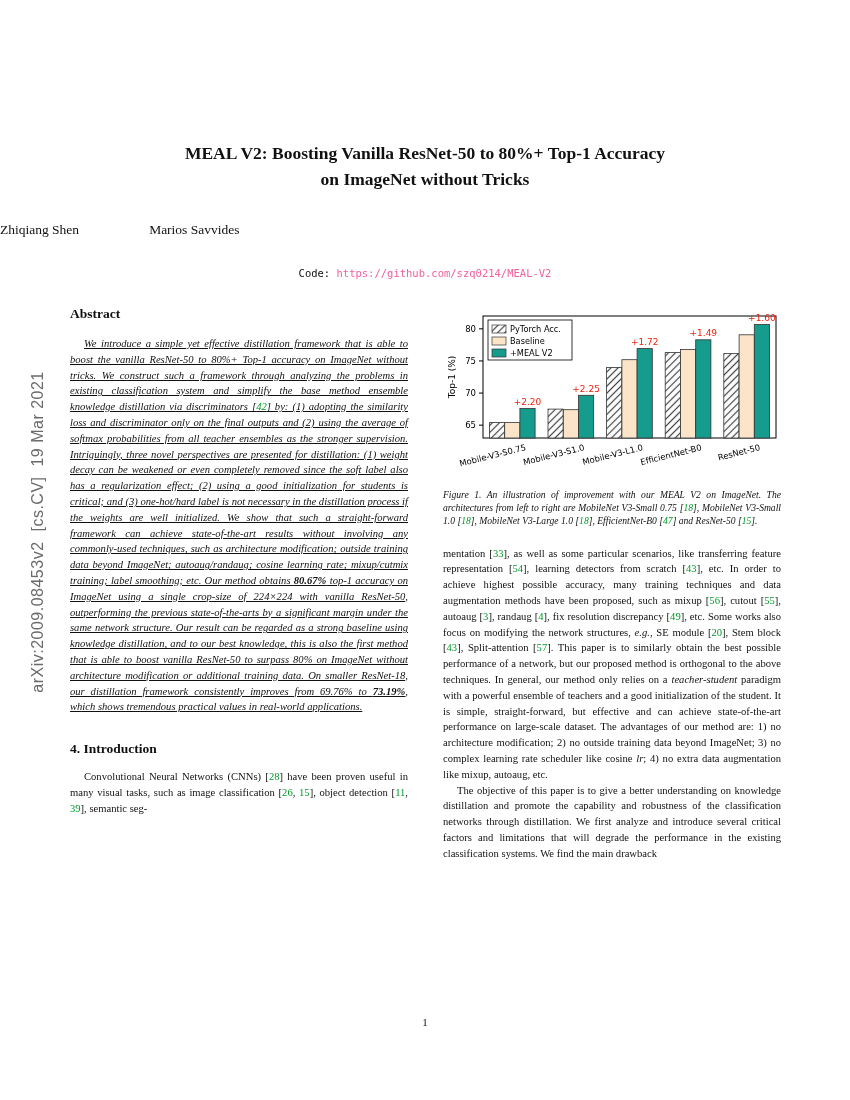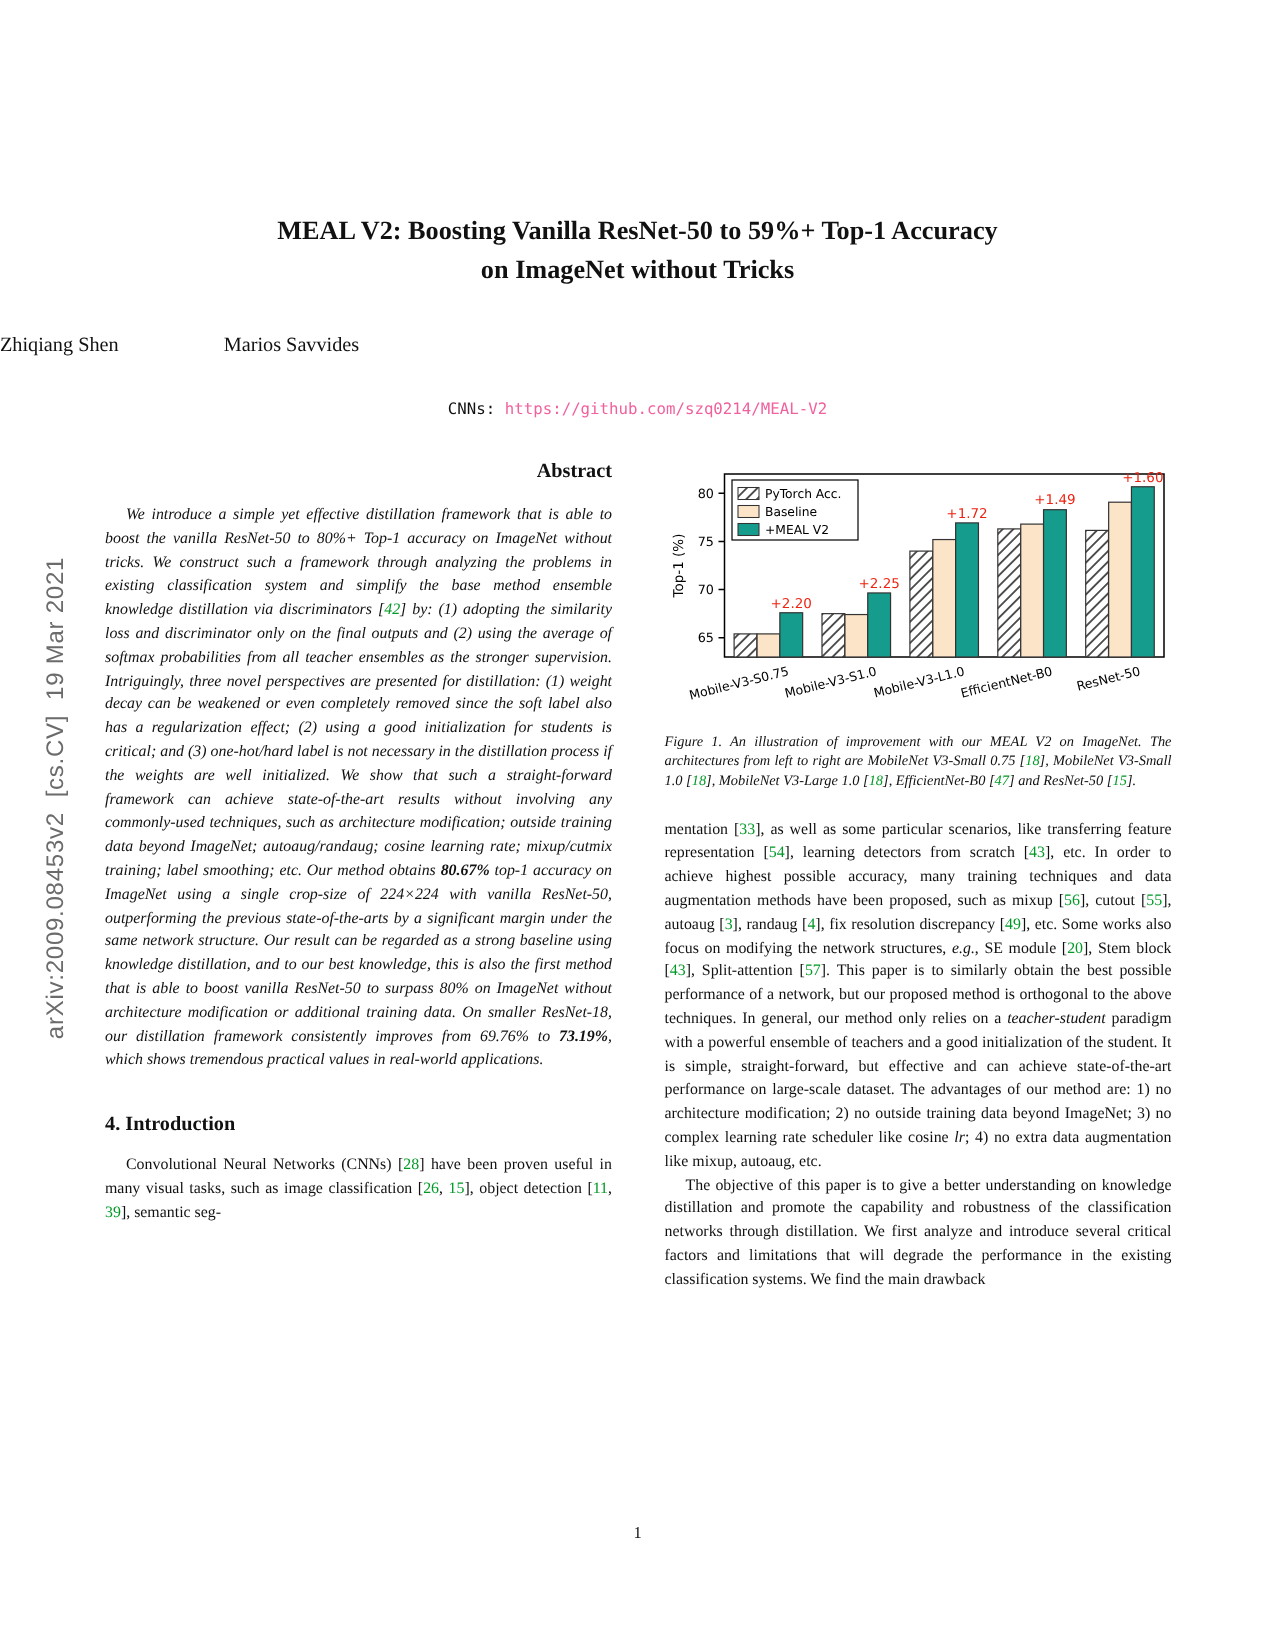--- a/index.html
+++ b/index.html
@@ -17,50 +17,50 @@
   .title-block{position:absolute;top:140px;left:0;width:100%;text-align:center;}
   .title{margin:0;font-size:17.5px;line-height:26px;font-weight:bold;}
   .authors{position:absolute;top:222px;left:0;width:100%;display:flex;justify-content:flex-start;gap:70px;font-size:13.5px;}
   .affiliation{position:absolute;top:247px;left:0;width:100%;text-align:center;font-size:13.5px;}
   .code-line{position:absolute;top:267px;left:0;width:100%;text-align:center;
     font-family:"DejaVu Sans Mono", monospace;font-size:10.5px;}
   .code-url{color:var(--link,#f0619e);text-decoration:none;}
   .col{position:absolute;top:306px;width:338px;}
   .col-left{left:70px;}
   .col-right{left:443px;}
-  .abstract-heading{margin:0 0 14px 0;text-align:right;font-size:13.5px;font-weight:bold;}
+  .abstract-heading{margin:0 0 14px 0;text-align:left;font-size:13.5px;font-weight:bold;}
   .para{margin:0;font-size:10.6px;line-height:15.8px;text-align:justify;}
-  .abstract-text{font-style:italic;}
+  .abstract-text{font-style:italic;text-decoration:underline;}
   .indent{text-indent:14px;}
   .section-heading{margin:26px 0 12px 0;font-size:13.5px;font-weight:bold;}
   .chart{width:338px;height:174px;}
   .caption{margin:8px 0 18px 0;font-size:9.6px;line-height:13.2px;text-align:justify;font-style:italic;}
   .seg-c{color:var(--cite,#009926);}
   .seg-b{font-weight:bold;}
   .seg-i{font-style:italic;}
   .page-number{position:absolute;top:1016px;left:0;width:100%;text-align:center;font-size:11px;}
 </style>
 </head>
 <body>
 
 <div class="page">
 
   <div class="arxiv-stamp">arXiv:2009.08453v2  [cs.CV]  19 Mar 2021</div>
 
   <div class="title-block">
-    <h1 class="title"><span>MEAL V2: Boosting Vanilla ResNet-50 to 59%+ Top-1 Accuracy</span><br><span>on ImageNet without Tricks</span></h1>
+    <h1 class="title"><span>MEAL V2: Boosting Vanilla ResNet-50 to 80%+ Top-1 Accuracy</span><br><span>on ImageNet without Tricks</span></h1>
   </div>
 
   <div class="authors">
     <span>Zhiqiang Shen</span>
     <span>Marios Savvides</span>
   </div>
 
 
-  <div class="code-line"><span>CNNs: </span><a class="code-url" href="#">https://github.com/szq0214/MEAL-V2</a></div>
+  <div class="code-line"><span>Code: </span><a class="code-url" href="#">https://github.com/szq0214/MEAL-V2</a></div>
 
   <div class="col col-left">
     <h2 class="abstract-heading">Abstract</h2>
     <p class="para abstract-text indent"><span class="seg-n">We introduce a simple yet effective distillation framework that is able to boost the vanilla ResNet-50 to 80%+ Top-1 accuracy on ImageNet without tricks. We construct such a framework through analyzing the problems in existing classification system and simplify the base method ensemble knowledge distillation via discriminators [</span><span class="seg-c">42</span><span class="seg-n">] by: (1) adopting the similarity loss and discriminator only on the final outputs and (2) using the average of softmax probabilities from all teacher ensembles as the stronger supervision. Intriguingly, three novel perspectives are presented for distillation: (1) weight decay can be weakened or even completely removed since the soft label also has a regularization effect; (2) using a good initialization for students is critical; and (3) one-hot/hard label is not necessary in the distillation process if the weights are well initialized. We show that such a straight-forward framework can achieve state-of-the-art results without involving any commonly-used techniques, such as architecture modification; outside training data beyond ImageNet; autoaug/randaug; cosine learning rate; mixup/cutmix training; label smoothing; etc. Our method obtains </span><span class="seg-b">80.67%</span><span class="seg-n"> top-1 accuracy on ImageNet using a single crop-size of 224×224 with vanilla ResNet-50, outperforming the previous state-of-the-arts by a significant margin under the same network structure. Our result can be regarded as a strong baseline using knowledge distillation, and to our best knowledge, this is also the first method that is able to boost vanilla ResNet-50 to surpass 80% on ImageNet without architecture modification or additional training data. On smaller ResNet-18, our distillation framework consistently improves from 69.76% to </span><span class="seg-b">73.19%</span><span class="seg-n">, which shows tremendous practical values in real-world applications.</span></p>
     <h3 class="section-heading">4. Introduction</h3>
     <p class="para indent"><span class="seg-n">Convolutional Neural Networks (CNNs) [</span><span class="seg-c">28</span><span class="seg-n">] have been proven useful in many visual tasks, such as image classification [</span><span class="seg-c">26</span><span class="seg-n">, </span><span class="seg-c">15</span><span class="seg-n">], object detection [</span><span class="seg-c">11</span><span class="seg-n">, </span><span class="seg-c">39</span><span class="seg-n">], semantic seg-</span></p>
   </div>
 
   <div class="col col-right">
     <div id="chart" class="chart"><svg xmlns="http://www.w3.org/2000/svg" width="338" height="174" font-family="DejaVu Sans, sans-serif">

